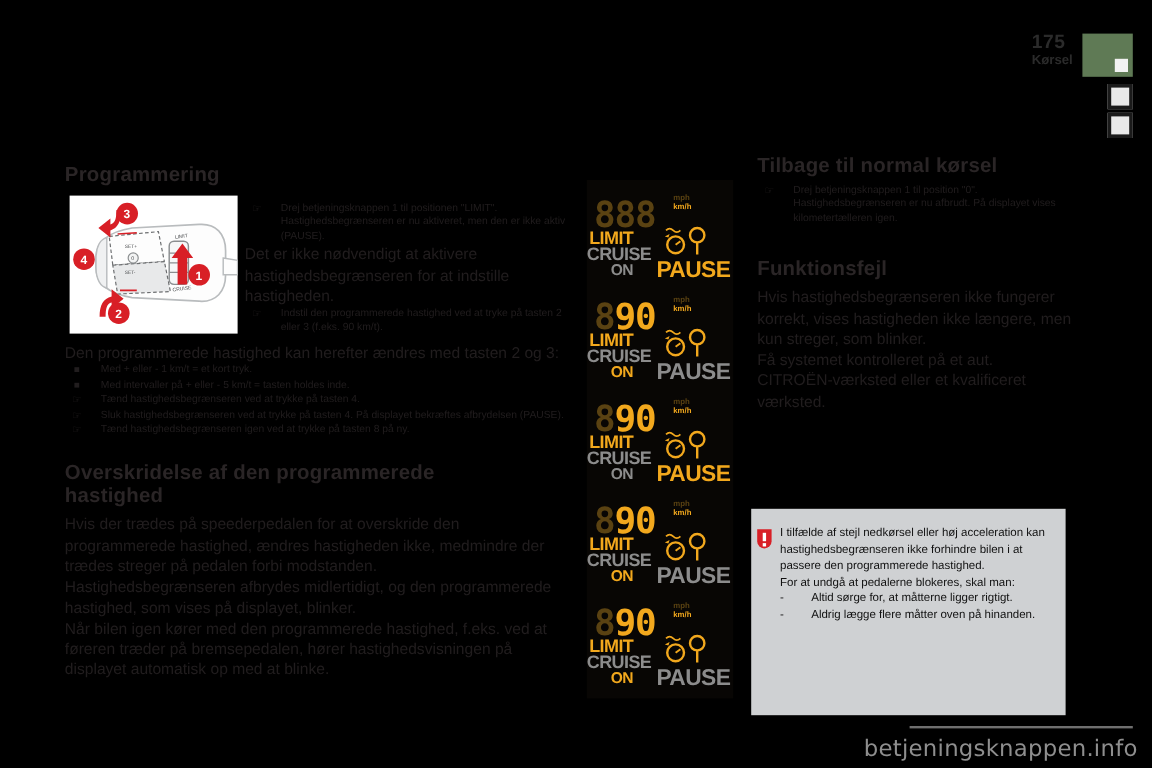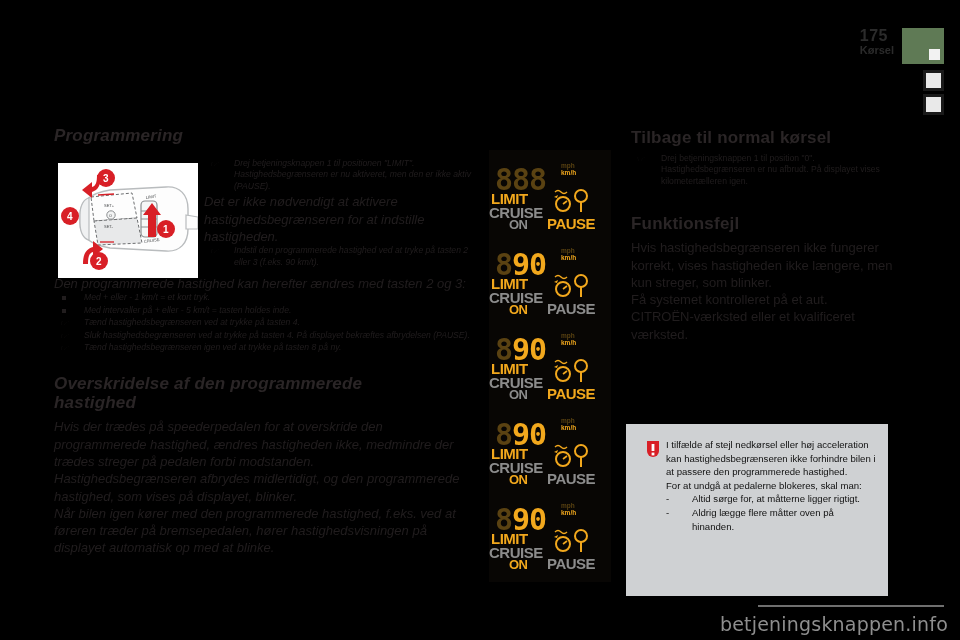--- a/index.html
+++ b/index.html
@@ -17,21 +17,21 @@
   .hdr-green .dot { position: absolute; right: 4px; bottom: 4px; width: 11px; height: 11px; background: #f2f2f2; }
   .hdr-sq { position: absolute; right: 8px; width: 21px; height: 21px; background: #e9e9e9; border: 3px solid #1a1a1a; }
   .hdr-sq.s1 { top: 42px; }
   .hdr-sq.s2 { top: 66px; }
   .hdr-text { position: absolute; right: 58px; top: 0; text-align: left; color: #2b2b2b; line-height: 1.05; }
   .hdr-num { font-size: 16px; font-weight: bold; letter-spacing: .5px; }
   .hdr-sec { font-size: 11px; font-weight: bold; }
 
   
   .col { position: absolute; color: #211d1e; }
-  .col-left  { left: 54px;  top: 126px; width: 420px; font-style: italic; }
+  .col-left  { left: 54px;  top: 136px; width: 420px; }
   .col-right { left: 631px; top: 128px; width: 262px; }
 
   h2.sec {
     font-size: 17px; font-weight: bold; color: #2a2526;
     letter-spacing: .2px; line-height: 1.12; margin-bottom: 6px;
   }
   .body-txt { font-size: 13px; line-height: 1.33; color: #211d1e; }
   .body-txt p { margin: 0; }
 
   
@@ -69,29 +69,29 @@
     font-family: "DejaVu Sans Mono", monospace; font-weight: bold;
     font-size: 30px; letter-spacing: -1px; line-height: 1;
   }
   .units {
     position: absolute; left: 72px; top: 12px; font-size: 6.5px;
     font-weight: bold; line-height: 1.15; font-family: "Liberation Sans", sans-serif;
   }
   .lbl-limit  { position: absolute; left: 2px;  top: 40px; font-size: 15px; font-weight: bold; letter-spacing: -.5px; }
   .lbl-cruise { position: absolute; left: 0px;  top: 54px; font-size: 15px; font-weight: bold; letter-spacing: -.5px; }
   .lbl-on     { position: absolute; left: 20px; top: 67px; font-size: 13px; font-weight: bold; letter-spacing: -.5px; }
-  .lbl-pause  { position: absolute; left: 58px; top: 65px; font-size: 15px; font-weight: bold; letter-spacing: -.5px; }
+  .lbl-pause  { position: absolute; left: 58px; top: 65px; font-size: 19px; font-weight: bold; letter-spacing: -.5px; }
   .glyphs     { position: absolute; left: 62px; top: 38px; }
 
   
   .warn {
     position: absolute; left: 626px; top: 424px; width: 262px; height: 172px;
     background: #cfd1d3;
   }
-  .warn-inner { display: flex; padding: 14px 12px 10px 18px; }
+  .warn-inner { display: flex; padding: 14px 12px 10px 2px; }
   .warn-icon { flex: 0 0 22px; padding-top: 2px; }
   .warn-txt { font-size: 9.6px; line-height: 1.42; color: #111; }
   .warn-txt p { margin: 0; }
   .warn-dash { display: flex; }
   .warn-dash .d { width: 26px; flex: 0 0 26px; }
 
   
   .watermark {
     position: absolute; right: 12px; bottom: 5px;
     font-size: 19px; color: #8e8e8e; letter-spacing: .2px;

